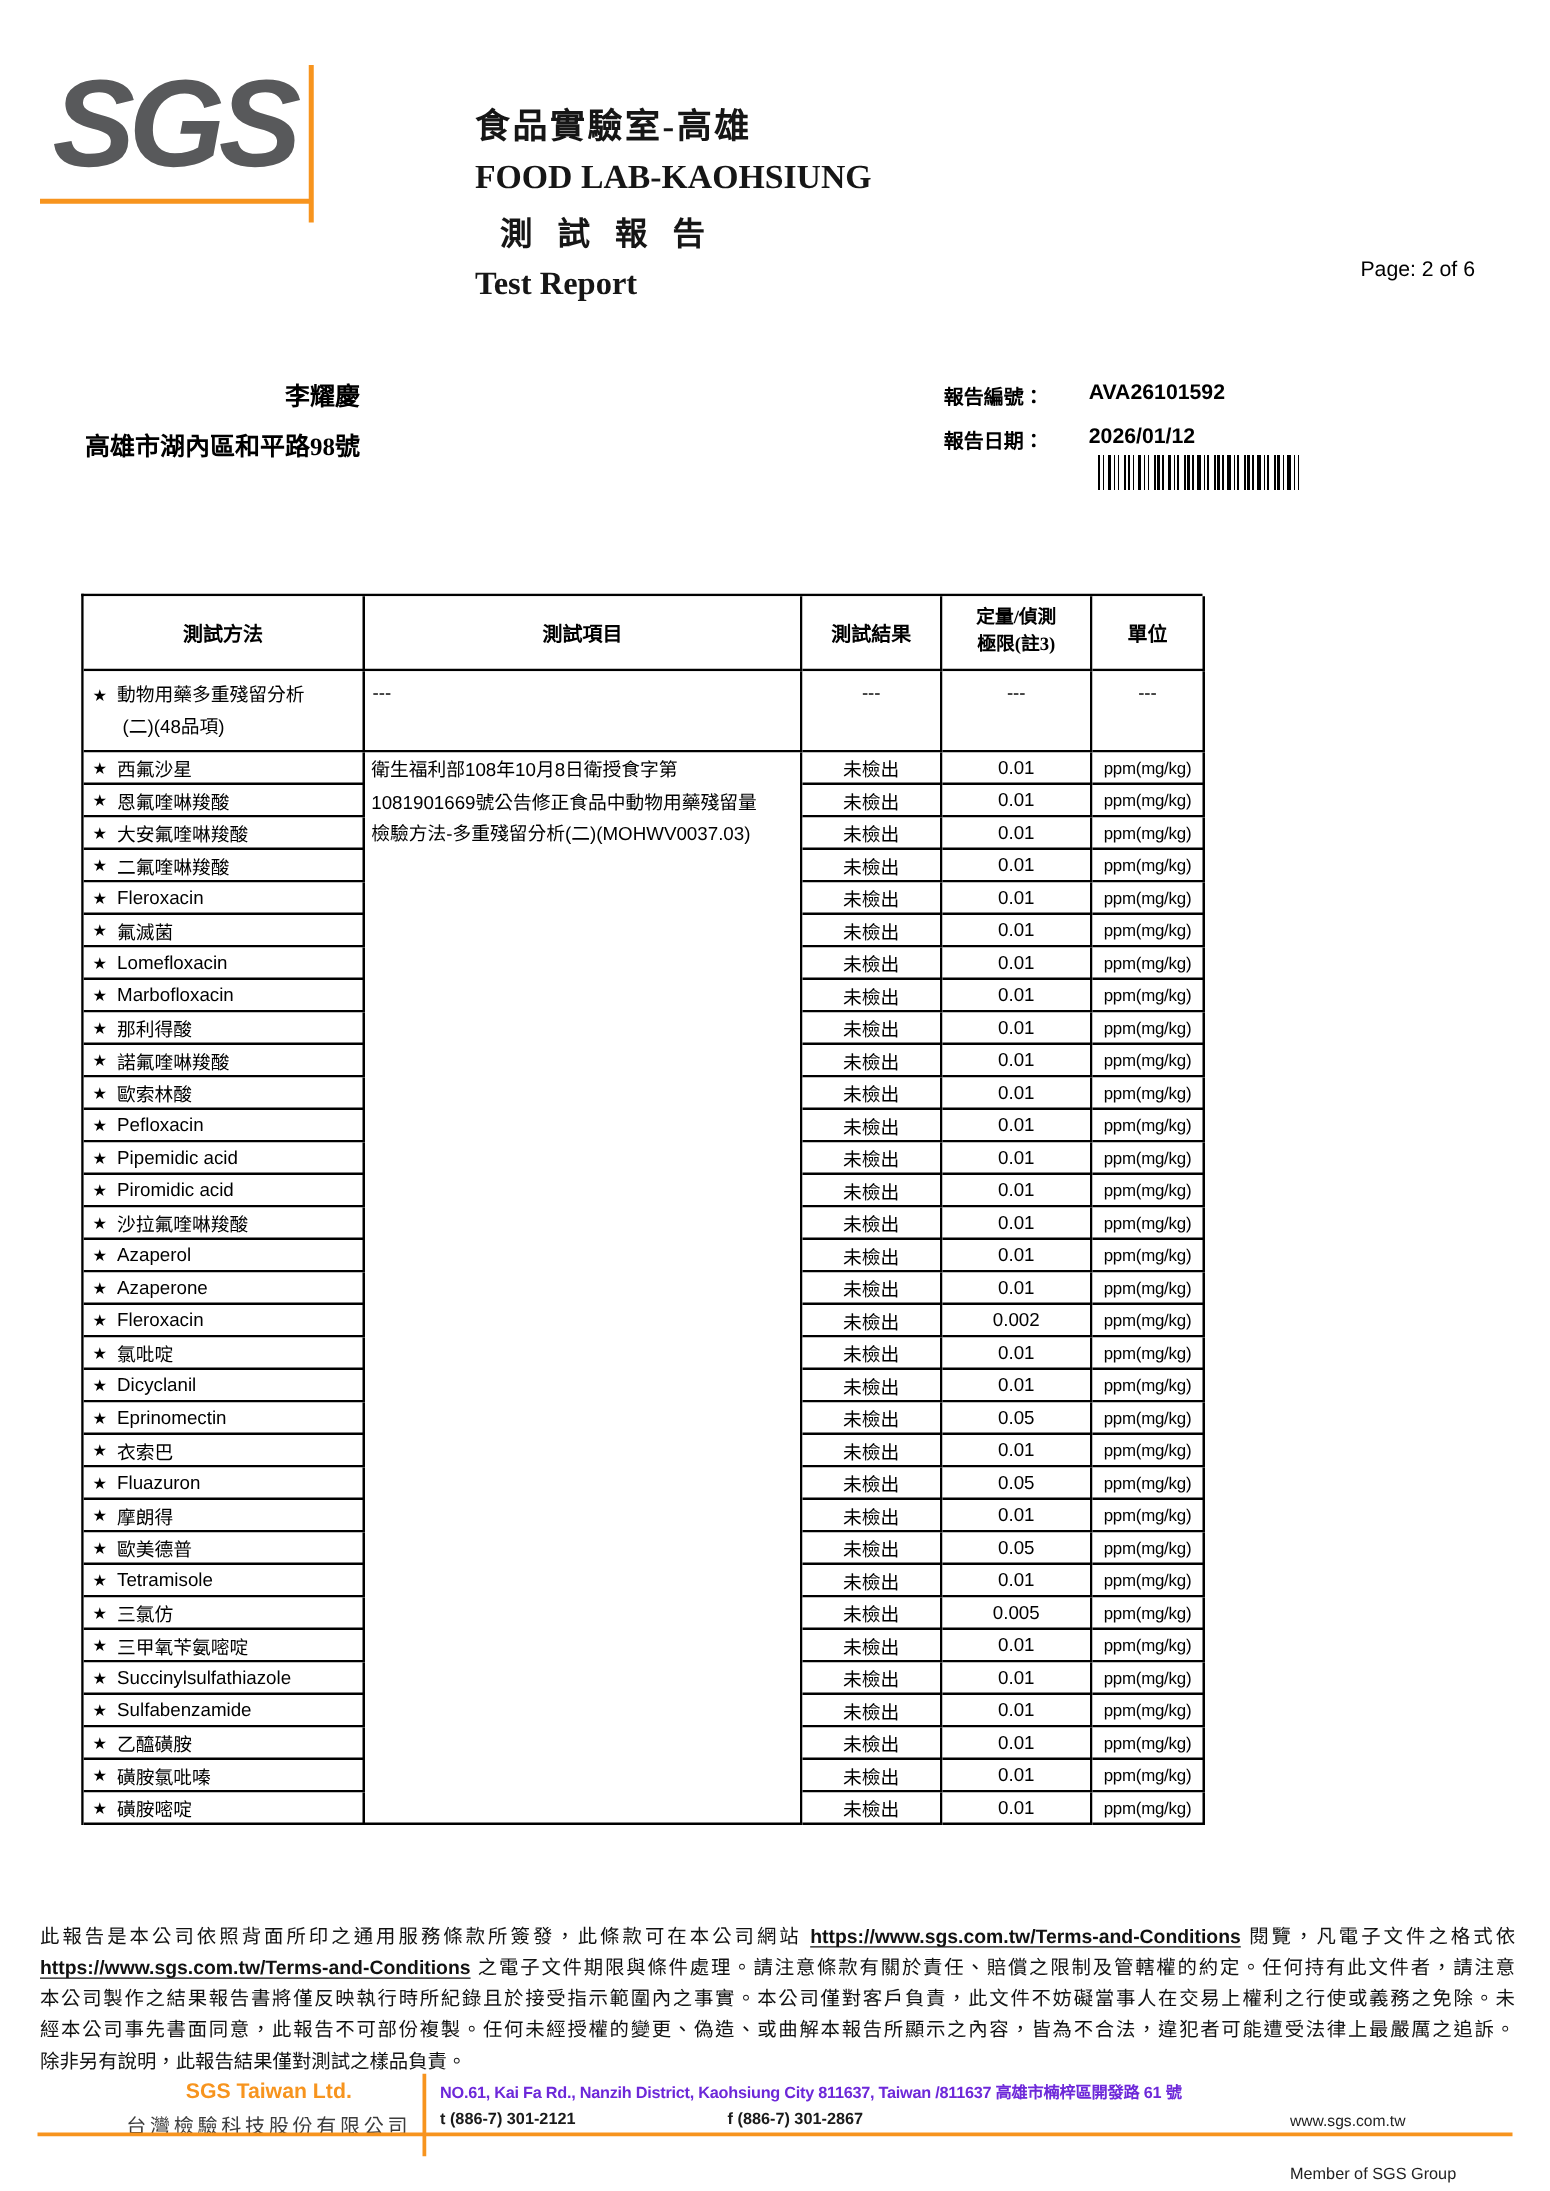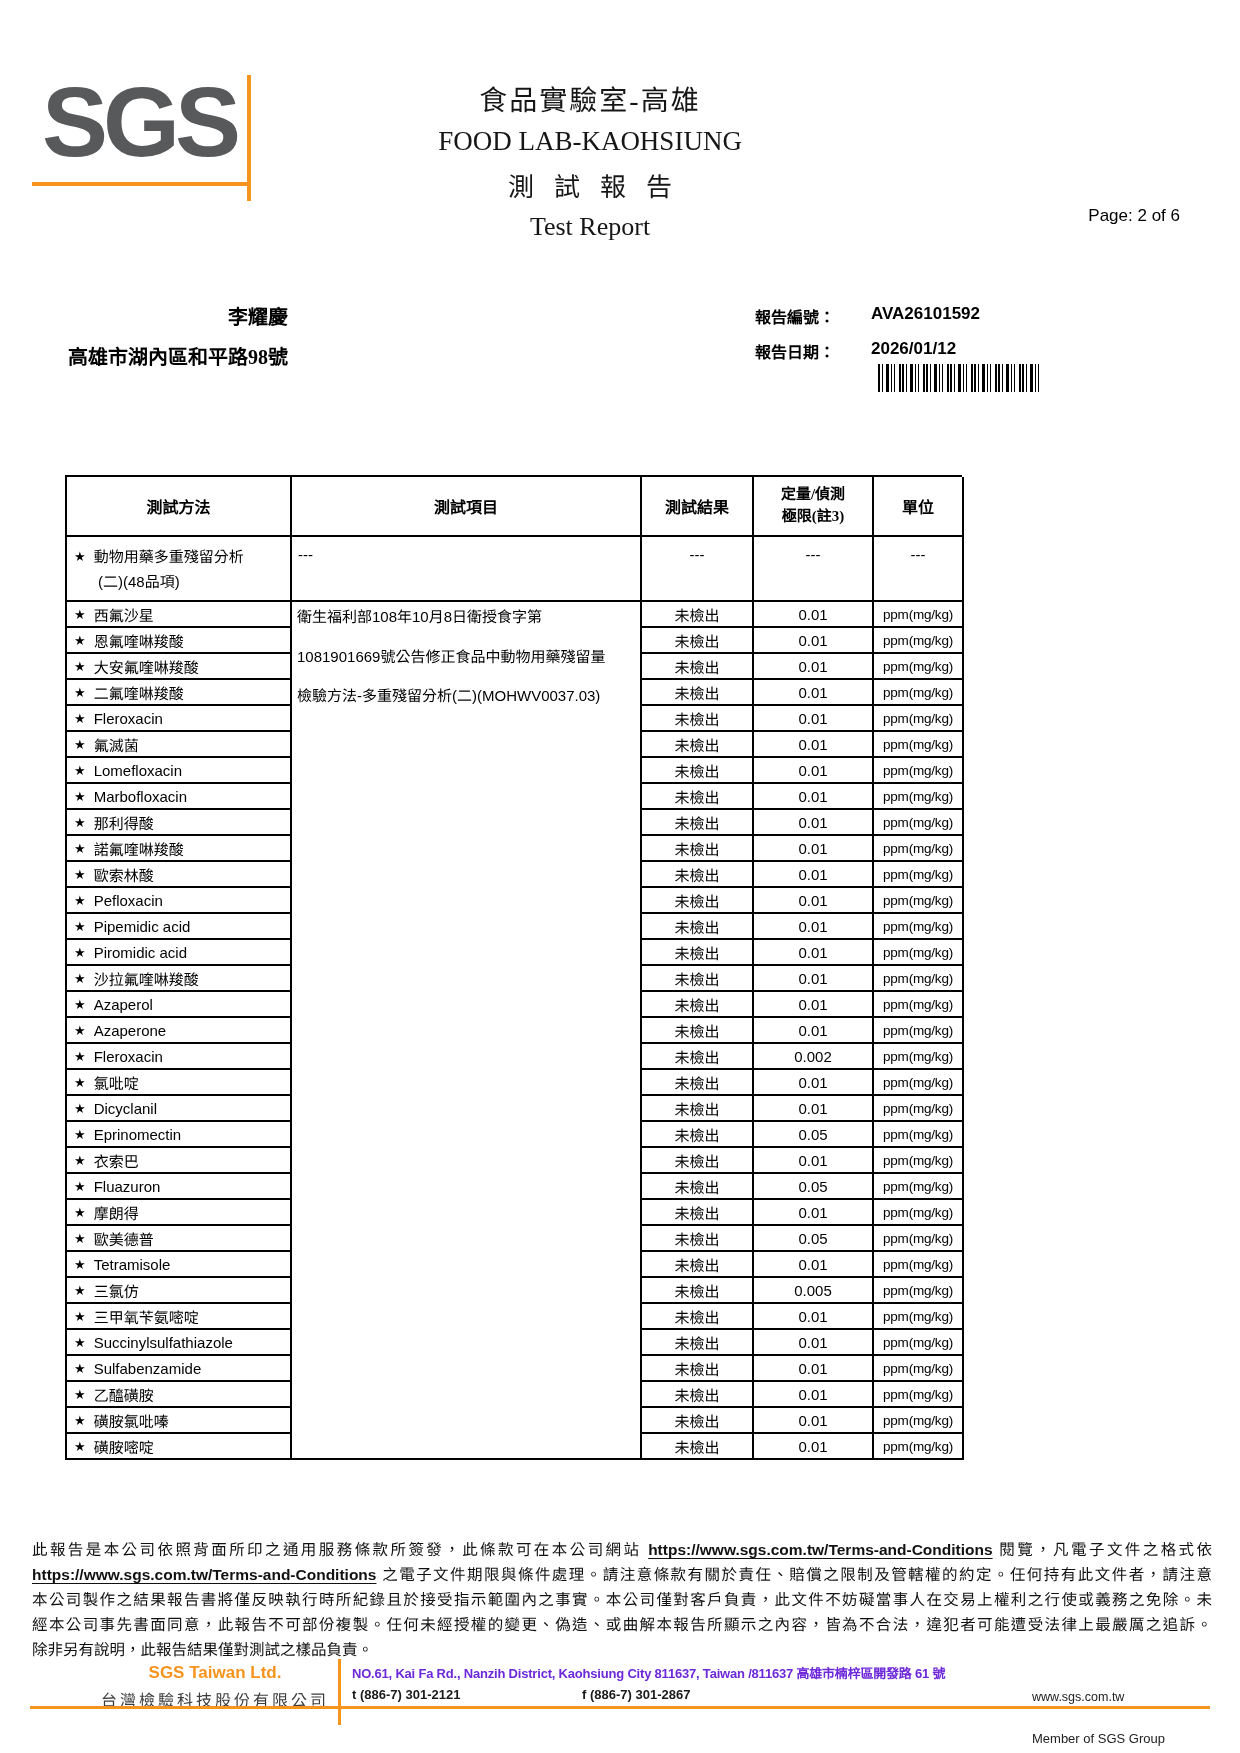--- a/index.html
+++ b/index.html
@@ -2,31 +2,31 @@
 <html lang="zh-TW"><head>
 <meta charset="utf-8">
 <style>
   html,body { margin:0; padding:0; background:#e8e8e8; }
   .page {
     position:relative; width:1240px; height:1753px; margin:0 auto;
     background:#ffffff; overflow:hidden; color:#000;
     font-family:"Liberation Sans","DejaVu Sans",sans-serif;
   }
   
-  .logo { position:absolute; left:36px; top:73px; width:230px; height:130px; }
+  .logo { position:absolute; left:36px; top:50px; width:230px; height:130px;font-style:italic; }
   .logo-text {
     position:absolute; left:6px; top:2px; font-family:"Liberation Sans",sans-serif;
     font-weight:bold; font-size:99px; line-height:0.94; color:#58595B; letter-spacing:-5px;
   }
   .logo-vline { position:absolute; left:211px; top:2px; width:4px; height:126px; background:#F7941E; }
   .logo-hline { position:absolute; left:-4px; top:109px; width:216px; height:4px; background:#F7941E; }
   
   .titles {
-    position:absolute; left:380px; top:78px; width:420px; text-align:center;
-    font-family:"Liberation Serif","DejaVu Serif",serif; font-weight:normal; color:#161616;
+    position:absolute; left:380px; top:78px; width:420px; text-align:left;
+    font-family:"Liberation Serif","DejaVu Serif",serif; font-weight:bold; color:#161616;
   }
   .t-zh  { font-size:28px; margin-bottom:8px; letter-spacing:2px; }
   .t-en  { font-size:27px; margin-bottom:9px; }
   .t-rzh { font-size:26px; margin-bottom:9px; letter-spacing:20px; text-indent:20px; }
   .t-ren { font-size:26px; }
   .page-label { position:absolute; left:1000px; top:206px; width:180px; text-align:right; font-size:17px; }
   
   .client { position:absolute; left:68px; top:301px; font-family:"Liberation Serif","DejaVu Serif",serif; font-weight:bold; }
   .client-name { font-size:20px;text-align:right; }
   .client-address { font-size:20px; margin-top:11px; }
@@ -134,21 +134,21 @@
     </div>
     <div class="cell gmethod">---</div>
     <div class="cell gtop">---</div>
     <div class="cell gtop">---</div>
     <div class="cell gtop">---</div>
 
   <div class="cell item-cell">
         <span class="star">★</span>
         <span>西氟沙星</span>
       </div>
-      <div class="cell method-cell" style="grid-area: 3 / 2 / span 33; gap: 14px;">
+      <div class="cell method-cell" style="grid-area: 3 / 2 / span 33;">
         <div>衛生福利部108年10月8日衛授食字第</div>
         <div>1081901669號公告修正食品中動物用藥殘留量</div>
         <div>檢驗方法-多重殘留分析(二)(MOHWV0037.03)</div>
       </div>
       <div class="cell result-cell">未檢出</div>
       <div class="cell limit-cell">0.01</div>
       <div class="cell unit-cell">ppm(mg/kg)</div>
       <div class="cell item-cell">
         <span class="star">★</span>
         <span>恩氟喹啉羧酸</span>

